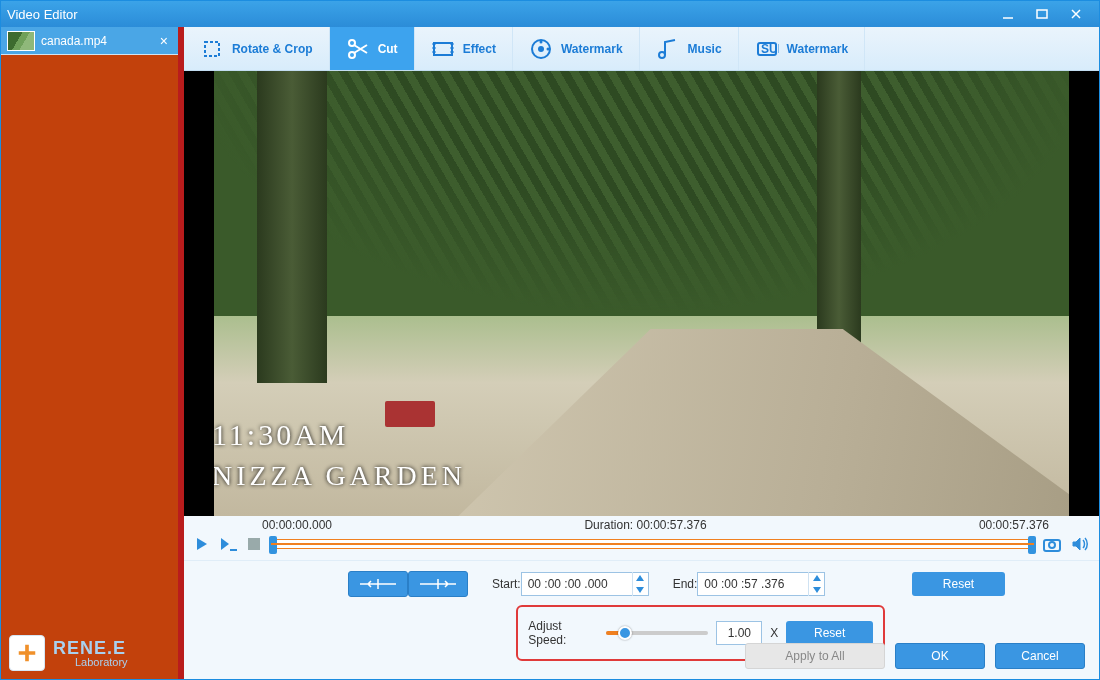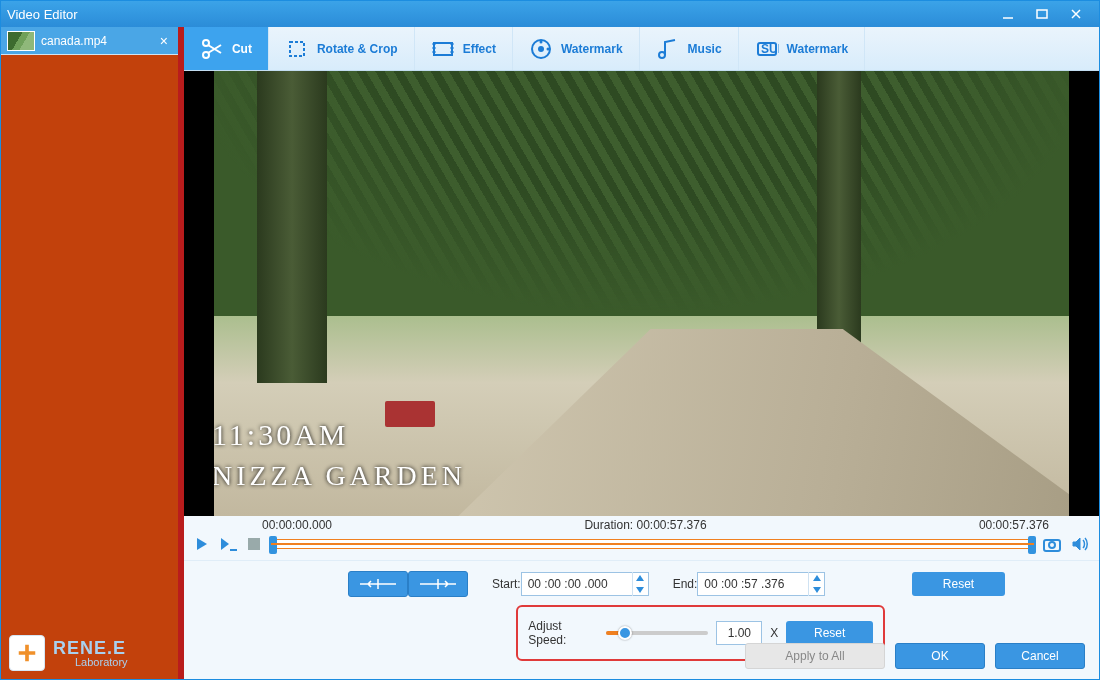--- a/index.html
+++ b/index.html
@@ -112,33 +112,33 @@
         </div>
       <div class="txt">
         <span class="t1">RENE.E</span>
         <span class="t2">Laboratory</span>
       </div>
     </div>
   </div>
 
   <div class="main">
     <div class="toolbar">
+      <div class="toolbtn">
+        <svg viewBox="0 0 24 24">
+            <rect x="5" y="5" width="14" height="14" fill="none" stroke="#1c7cd6" stroke-width="2" stroke-dasharray="3 2"></rect>
+          </svg>
+        <span>Rotate &amp; Crop</span>
+      </div>
       <div class="toolbtn active">
         <svg viewBox="0 0 24 24">
             <circle cx="6" cy="6" r="3" fill="none" stroke="#fff" stroke-width="2"></circle>
             <circle cx="6" cy="18" r="3" fill="none" stroke="#fff" stroke-width="2"></circle>
             <path d="M8 8l13 8M8 16l13-8" stroke="#fff" stroke-width="2" fill="none"></path>
           </svg>
         <span>Cut</span>
-      </div>
-      <div class="toolbtn">
-        <svg viewBox="0 0 24 24">
-            <rect x="5" y="5" width="14" height="14" fill="none" stroke="#1c7cd6" stroke-width="2" stroke-dasharray="3 2"></rect>
-          </svg>
-        <span>Rotate &amp; Crop</span>
       </div>
       <div class="toolbtn">
         <svg viewBox="0 0 24 24">
             <rect x="3" y="6" width="18" height="12" fill="none" stroke="#1c7cd6" stroke-width="2"></rect>
             <path d="M3 6v12M21 6v12" stroke="#1c7cd6" stroke-width="3" stroke-dasharray="2 2"></path>
           </svg>
         <span>Effect</span>
       </div>
       <div class="toolbtn">
         <svg viewBox="0 0 24 24">

